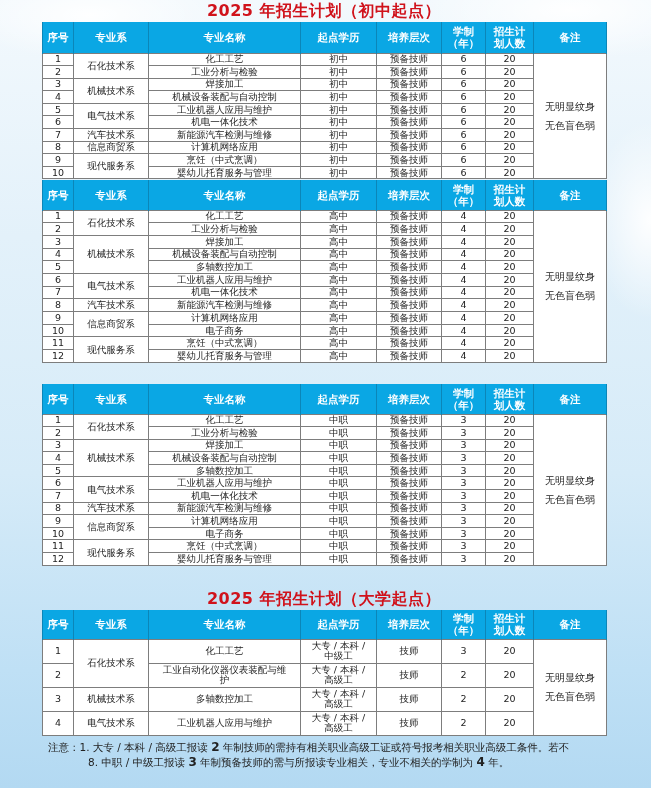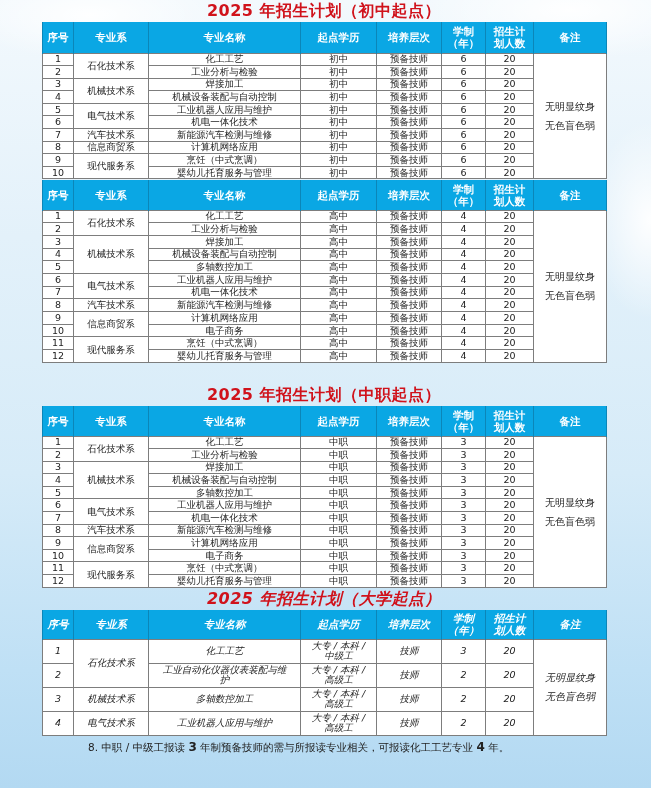--- a/index.html
+++ b/index.html
@@ -292,21 +292,20 @@
         <td>高中</td>
         <td>预备技师</td>
         <td>4</td>
         <td>20</td>
       </tr>
     </tbody>
   </table>
 </div>
 
 <div class="section" style="top:384px;">
-  <div class="sec-title">2025 年招生计划（中职起点）</div>
   <table>
     <colgroup>
         <col style="width:31px">
         <col style="width:75px">
         <col style="width:152px">
         <col style="width:76px">
         <col style="width:65px">
         <col style="width:44px">
         <col style="width:48px">
         <col style="width:73px">
@@ -424,21 +423,21 @@
         <td>婴幼儿托育服务与管理</td>
         <td>中职</td>
         <td>预备技师</td>
         <td>3</td>
         <td>20</td>
       </tr>
     </tbody>
   </table>
 </div>
 
-<div class="section" style="top:588px;font-style:italic;">
+<div class="section" style="top:588px;">
   <div class="sec-title">2025 年招生计划（大学起点）</div>
   <table>
     <colgroup>
         <col style="width:31px">
         <col style="width:75px">
         <col style="width:152px">
         <col style="width:76px">
         <col style="width:65px">
         <col style="width:44px">
         <col style="width:48px">
@@ -491,14 +490,15 @@
         <td style="padding:0 10px">大专 / 本科 / 高级工</td>
         <td>技师</td>
         <td>2</td>
         <td>20</td>
       </tr>
     </tbody>
   </table>
 </div>
 
 <div class="notes">
-  <div class="l3"><span>8. 中职 / 中级工报读 </span><b>3</b><span> 年制预备技师的需与所报读专业相关，可报读化工工艺专业 </span><b>4</b><span> 年。</span></div>
+  <div><span>注意：</span><span>1. 大专 / 本科 / 高级工报读 </span><b>2</b><span> 年制技师的需持有相关职业高级工证或符号报考相关职业高级工条件。若不</span></div>
+  <div class="l3"><span>8. 中职 / 中级工报读 </span><b>3</b><span> 年制预备技师的需与所报读专业相关，专业不相关的学制为 </span><b>4</b><span> 年。</span></div>
 </div>
 
 </body></html>

